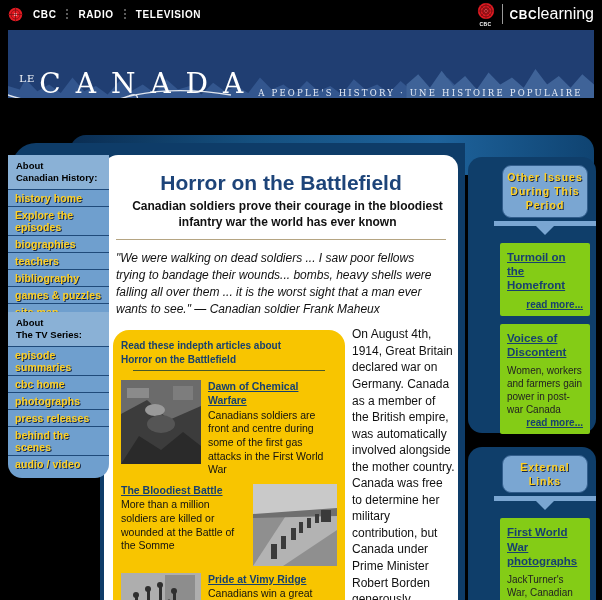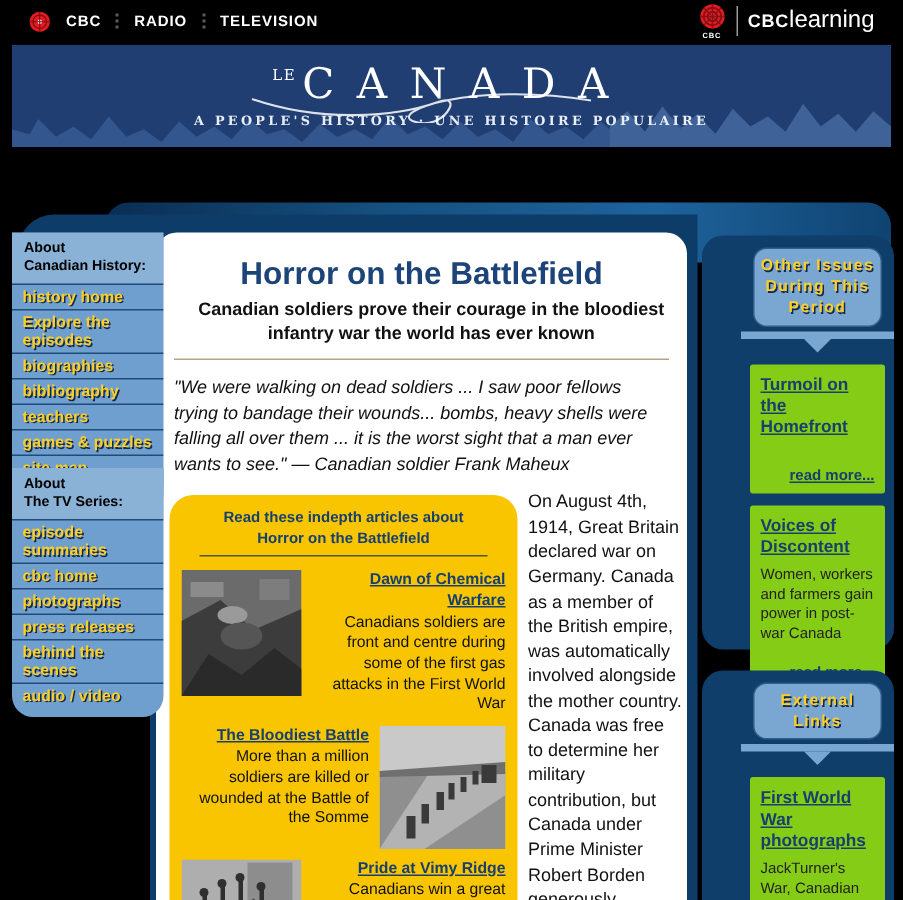--- a/index.html
+++ b/index.html
@@ -2,44 +2,44 @@
 <html><head>
 <meta charset="utf-8">
 <style>
   * { margin:0; padding:0; box-sizing:border-box; }
   html,body { background:#000; }
   body { font-family:"Liberation Sans", sans-serif; }
   .stage { position:relative; width:602px; height:600px; background:#000; overflow:hidden; }
 
   
   .topbar { position:absolute; left:0; top:0; width:602px; height:28px; background:#000;
-            display:flex; align-items:center; justify-content:space-between; padding:0 19px; }
+            display:flex; align-items:center; justify-content:space-between; padding:0 8px; }
   .topbar-left { display:flex; align-items:center; gap:10px; }
   .topbar-link { color:#fff; font-size:10px; font-weight:bold; letter-spacing:.6px; cursor:pointer; }
   .dot-sep { width:1px; height:10px; border-left:2px dotted #5a5a5a; }
   .gem-small { width:15px; height:15px; }
   .topbar-right { display:flex; align-items:center; gap:7px; }
   .gem-stack { display:flex; flex-direction:column; align-items:center; }
   .gem-caption { color:#fff; font-size:5px; font-weight:bold; letter-spacing:.5px; margin-top:1px; }
   .vline { width:1px; height:20px; background:#9a9a9a; }
   .learning-wordmark { color:#fff; display:flex; align-items:baseline; }
   .learning-wordmark .cbc { font-size:12px; font-weight:bold; letter-spacing:.5px; }
   .learning-wordmark .learning { font-size:16px; font-weight:normal; }
 
   
   .banner { position:absolute; left:8px; top:30px; width:586px; height:68px; background:#203e72; overflow:hidden; }
   .trees { position:absolute; left:0; bottom:0; width:100%; height:34px; }
   .banner-center { position:absolute; left:0; top:0; width:100%; height:100%;
-                   display:flex; flex-direction:column; align-items:center; justify-content:center; }
+                   display:flex; flex-direction:row; align-items:flex-end; justify-content:center; }
   .canada-logo { position:relative; display:flex; align-items:flex-start; color:#fff;
                  font-family:"DejaVu Serif", serif; }
   .canada-le { font-size:10px; letter-spacing:1px; margin-top:3px; margin-right:4px; }
   .canada-word { font-size:28px; letter-spacing:15px; line-height:1; }
   .flourish { position:absolute; left:-18px; top:6px; width:260px; height:34px; pointer-events:none; }
-  .tagline { color:#e8eef8; font-family:"DejaVu Serif", serif; font-size:8.5px; font-weight:bold;
+  .tagline { color:#e8eef8; font-family:"DejaVu Serif", serif; font-size:8.5px; font-weight:normal;
              letter-spacing:2.2px; margin-top:6px; }
 
   
   .breadcrumb { position:absolute; left:70px; top:107px; width:524px; height:40px;
                 border-radius:16px 16px 0 0;
                 background:linear-gradient(90deg,#0a2d52 0%,#15507f 35%,#1e639c 70%,#0f4371 100%);
                 padding:5px 0 0 25px;margin-top:28px; }
   .crumb-link { color:#f5c400; font-size:10.5px; font-weight:bold; text-decoration:underline; cursor:pointer; display:inline-block; }
   .crumb-title { color:#f5c400; font-size:15px; font-weight:bold; margin-top:1px; }
 
@@ -64,23 +64,23 @@
                background:#fff; border-radius:14px 14px 0 0; overflow:hidden; }
   .page-title { color:#1d4479; font-size:21px; font-weight:bold; text-align:center; margin-top:16px; }
   .page-subtitle { color:#111; font-size:12px; font-weight:bold; text-align:center;
                    padding:4px 5px 0 18px; line-height:1.3; }
   .subtitle-rule { border:none; border-top:1px solid #b5a583; margin:9px 12px 8px 12px; }
   .quote { font-style:italic; color:#111; font-size:12px; line-height:1.42; padding:2px 14px 0 12px; }
 
   .content-row { position:relative; margin-top:12px; }
   .indepth-box { position:absolute; left:9px; top:0; width:232px; background:#f8c500;
                  border-radius:16px; padding:9px 8px 10px 8px; }
-  .indepth-head { color:#17406f; font-size:10px; font-weight:bold; text-align:center; line-height:1.35; }
+  .indepth-head { color:#17406f; font-size:10px; font-weight:bold; text-align:left; line-height:1.35; }
   .indepth-rule { border:none; border-top:1px solid #4a5a2a; margin:4px 12px 9px 12px; }
-  .indepth-article { display:flex; margin-bottom:7px;text-align:right; }
+  .indepth-article { display:flex; margin-bottom:7px; }
   .indepth-article .txt { font-size:10.5px; color:#111; line-height:1.3; }
   .art-title { color:#17406f; font-weight:bold; text-decoration:underline; cursor:pointer;
                font-size:10.5px; display:inline-block; margin-bottom:1px; }
   .photo { flex:0 0 auto; cursor:pointer; line-height:0; }
   .photo svg { display:block; }
   .gap-r { margin-right:7px; }
   .gap-l { margin-left:7px; }
 
   .article-col { position:absolute; left:248px; top:-4px; width:103px; color:#111;
                  font-size:12px; line-height:1.38; }
@@ -94,21 +94,21 @@
                     color:#ffd023; font-size:10.5px; font-weight:bold; line-height:1.35;
                     letter-spacing:1px; text-shadow:1px 1px 0 #16284a; }
   .panel-head-strip { height:5px; background:#7aa6d2; margin-top:3px; }
   .panel-tail { width:0; height:0; margin:0 auto; border-left:9px solid transparent;
                 border-right:9px solid transparent; border-top:9px solid #7aa6d2; }
   .panel-card { background:#84cc16; margin:8px 6px 0 6px; border-radius:2px; padding:7px 7px 6px 7px; }
   .card-title { color:#17406f; font-size:11.5px; font-weight:bold; text-decoration:underline;
                 line-height:1.25; cursor:pointer; display:inline-block; margin-bottom:5px; }
   .card-desc { color:#222; font-size:10px; line-height:1.3; }
   .card-more { display:block; text-align:right; color:#17406f; font-size:10px; font-weight:bold;
-               text-decoration:underline; margin-top:14px; cursor:pointer; }
+               text-decoration:underline; margin-top:1px; cursor:pointer; }
 </style>
 </head>
 <body>
 
 <div class="stage">
 
   <div class="topbar">
     <div class="topbar-left">
       <span class="gem-small">
         <svg width="15" height="15" viewBox="0 0 20 20">
@@ -259,22 +259,22 @@
     </div>
 
     <div class="side-box side-box-1" style="left:-4px; top:12px;">
       <div class="side-head">
         <span>About</span><br>
         <span>Canadian History:</span>
       </div>
       <span class="side-item">history home</span>
       <span class="side-item">Explore the episodes</span>
       <span class="side-item">biographies</span>
+      <span class="side-item">teachers</span>
       <span class="side-item">bibliography</span>
-      <span class="side-item">teachers</span>
       <span class="side-item">games &amp; puzzles</span>
       <span class="side-item">site map</span>
       <span class="side-item">contact us</span>
       <div class="side-box-pad"></div>
     </div>
 
     <div class="side-box side-box-2" style="left:-4px; top:169px;">
       <div class="side-head">
         <span>About</span><br>
         <span>The TV Series:</span>

